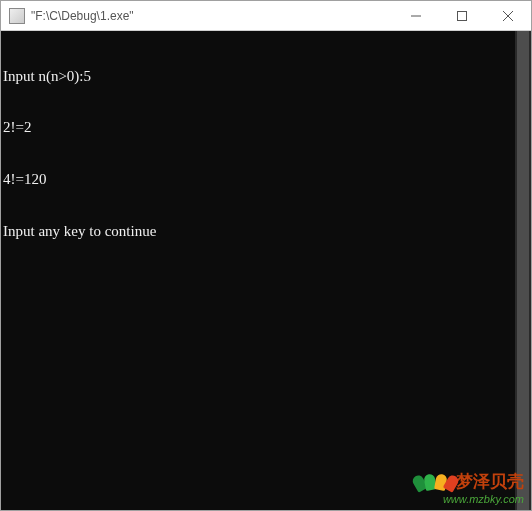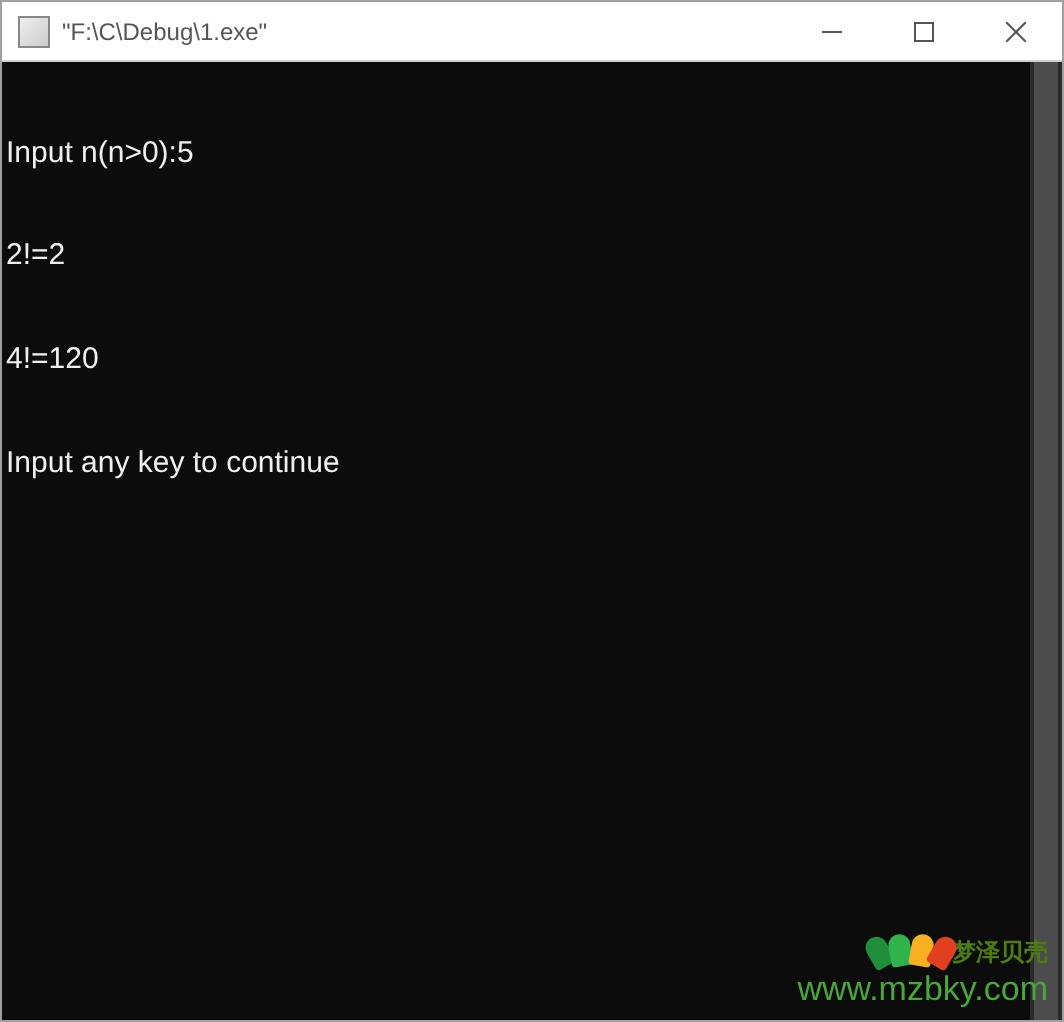--- a/index.html
+++ b/index.html
@@ -55,21 +55,21 @@
       align-items: center;
       justify-content: center;
       color: #555;
       font-size: 10px;
     }
     .win-btn svg { display: block; }
     .console {
       flex: 1;
       background: #0c0c0c;
       color: #f0f0f0;
-      font-family: Liberation Sans, sans-serif;
+      font-family: Liberation Serif, serif;
       font-size: 15px;
       line-height: 1.15;
       padding: 2px 2px;
       white-space: pre;
       overflow: hidden;
       position: relative;
     }
     .console-line { display: block; }
     .prompt-input { color: #f0f0f0; }
     .scrollbar {
@@ -107,22 +107,22 @@
       width: 11px;
       height: 16px;
       border-radius: 6px 6px 2px 2px;
       transform-origin: bottom center;
       margin-right: -3px;
     }
     .wm-p1 { background:#1f8f3b; transform: rotate(-30deg); }
     .wm-p2 { background:#2fb34a; transform: rotate(-10deg); }
     .wm-p3 { background:#f7b020; transform: rotate(10deg); }
     .wm-p4 { background:#e04020; transform: rotate(30deg); }
-    .wm-text1 { color:#4d7c0f; font-weight:bold; font-size:12px; }
-    .wm-text2 { color:#4aa63a; font-size:17px; }
+    .wm-text1 { color:#c2410c; font-weight:bold; font-size:17px; }
+    .wm-text2 { color:#4aa63a; font-size:11px;font-style:italic; }
   </style>
 </head>
 <body>
 
 <div class="window">
   <div class="titlebar">
     <div class="app-icon"></div>
     <div class="title">"F:\C\Debug\1.exe"</div>
     <div class="win-controls">
       <div class="win-btn">

